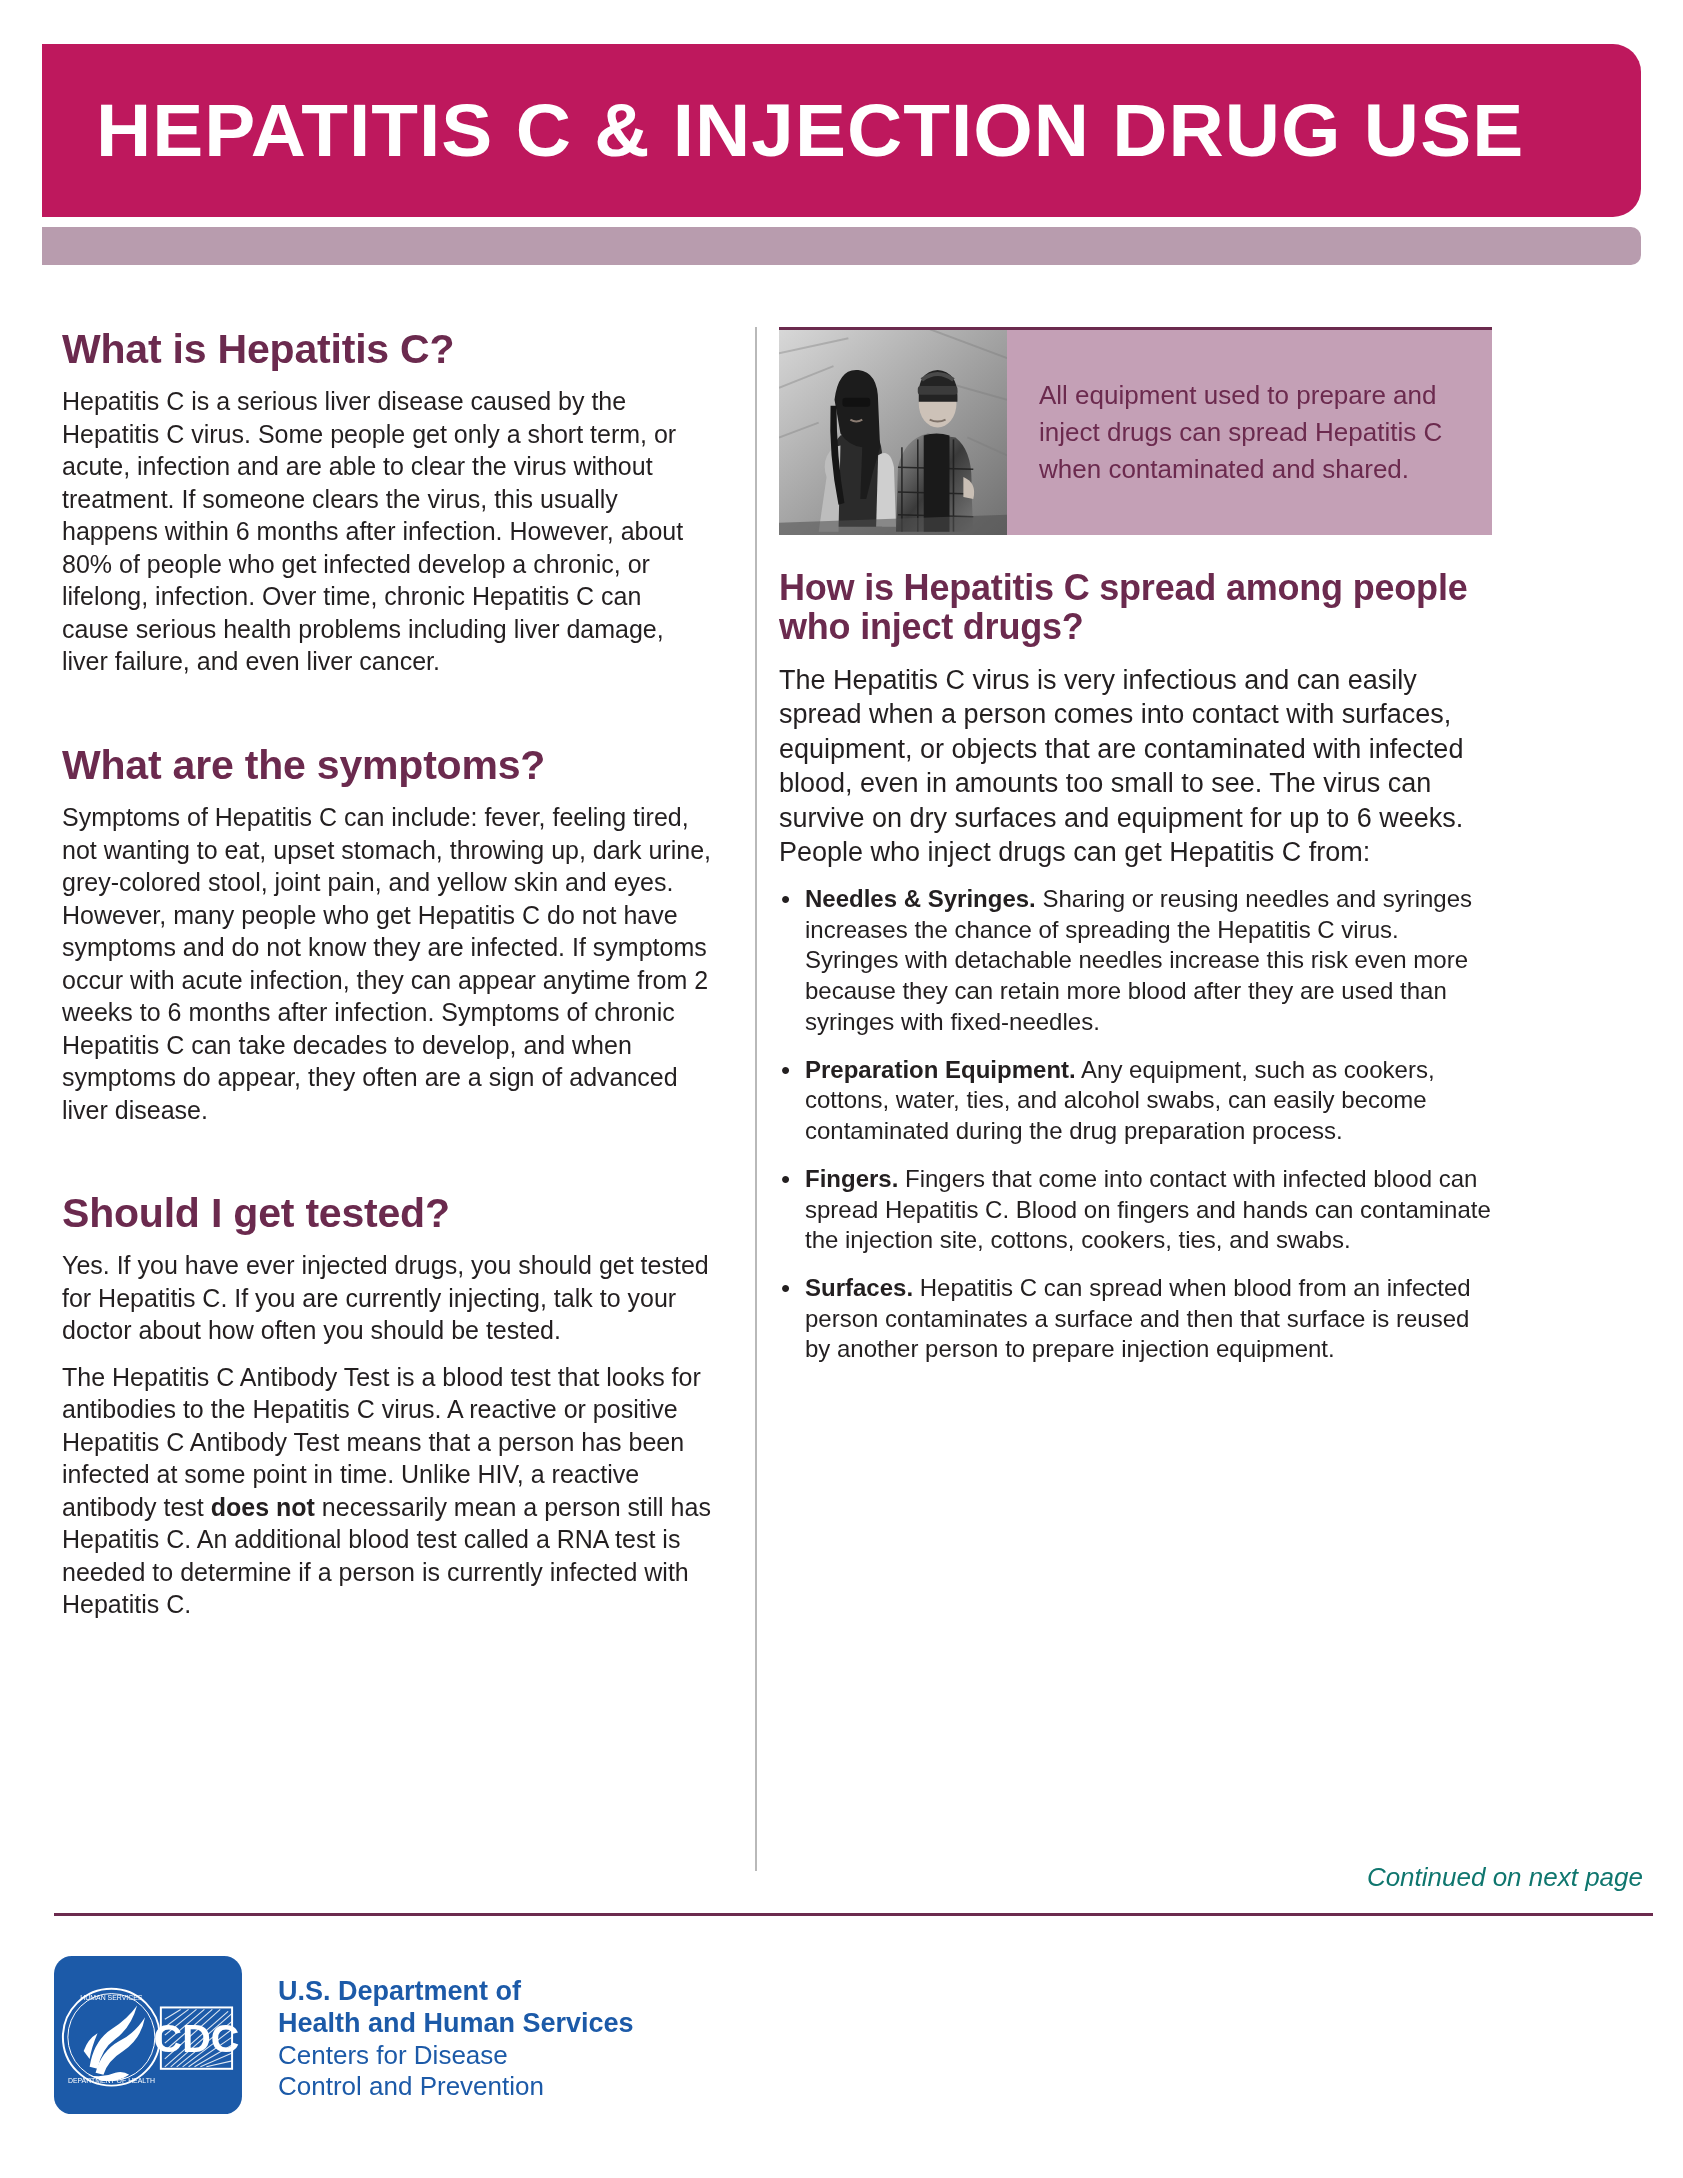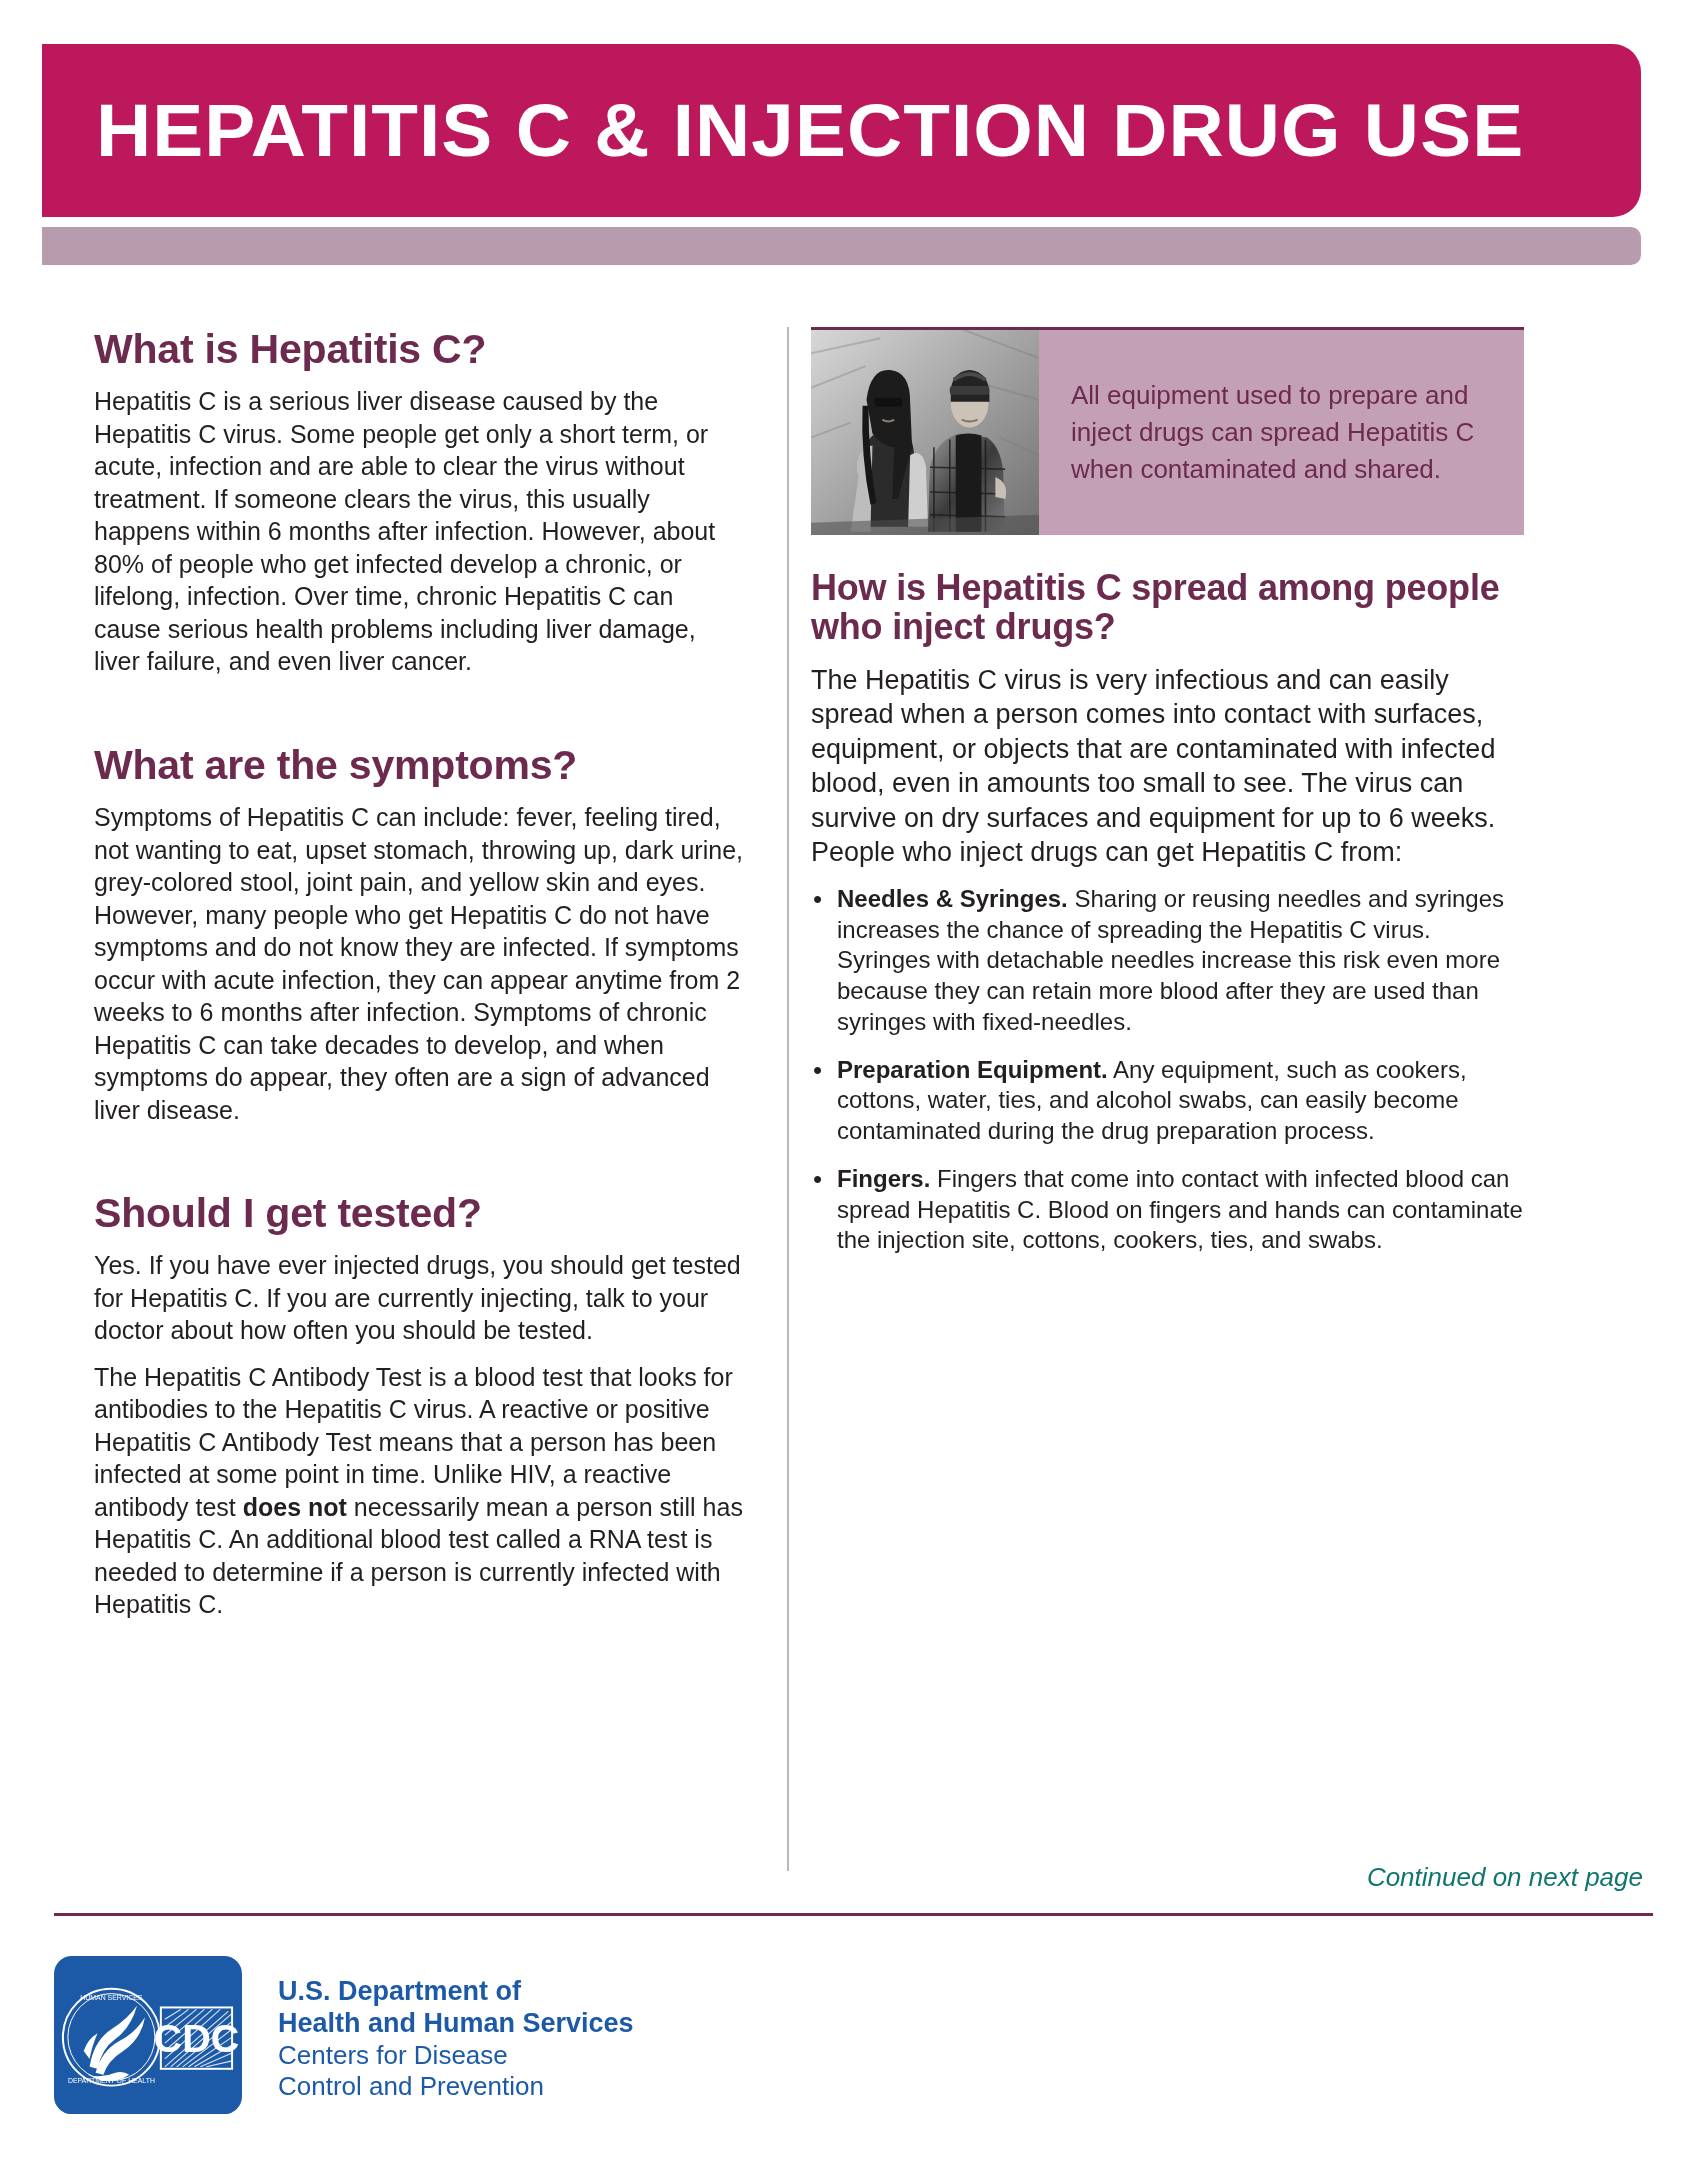--- a/index.html
+++ b/index.html
@@ -42,21 +42,21 @@
     height:38px;
     border-radius:0 10px 10px 0;
   }
 
   
   .content {
     position:absolute;
     left:0; top:327px;
     width:1683px;
     display:flex;
-    padding:0 54px 0 94px;
+    padding:0 54px 0 62px;
   }
   .col-left { width:693px; padding-right:40px; }
   .divider { width:2px; background:#b9b9b9; margin:0 22px 0 0; align-self:stretch; min-height:1544px;}
   .col-right { width:713px; }
 
   h2.section-head {
     color:#6b2a4e;
     font-family:"Liberation Sans Narrow","Liberation Sans", sans-serif;
     font-weight:bold;
     font-size:41px;
@@ -257,20 +257,23 @@
     <ul class="bullets">
       <li>
         <b>Needles &amp; Syringes.</b><span> Sharing or reusing needles and syringes increases the chance of spreading the Hepatitis C virus. Syringes with detachable needles increase this risk even more because they can retain more blood after they are used than syringes with fixed-needles.</span>
       </li>
       <li>
         <b>Preparation Equipment.</b><span> Any equipment, such as cookers, cottons, water, ties, and alcohol swabs, can easily become contaminated during the drug preparation process.</span>
       </li>
       <li>
         <b>Fingers.</b><span> Fingers that come into contact with infected blood can spread Hepatitis C. Blood on fingers and hands can contaminate the injection site, cottons, cookers, ties, and swabs.</span>
       </li>
+      <li>
+        <b>Surfaces.</b><span> Hepatitis C can spread when blood from an infected person contaminates a surface and then that surface is reused by another person to prepare injection equipment.</span>
+      </li>
     </ul>
 
   </div>
 </div>
 
 <div class="footer">
   <div class="continued">Continued on next page</div>
   <div class="footer-rule"></div>
   <div class="footer-inner">
 

